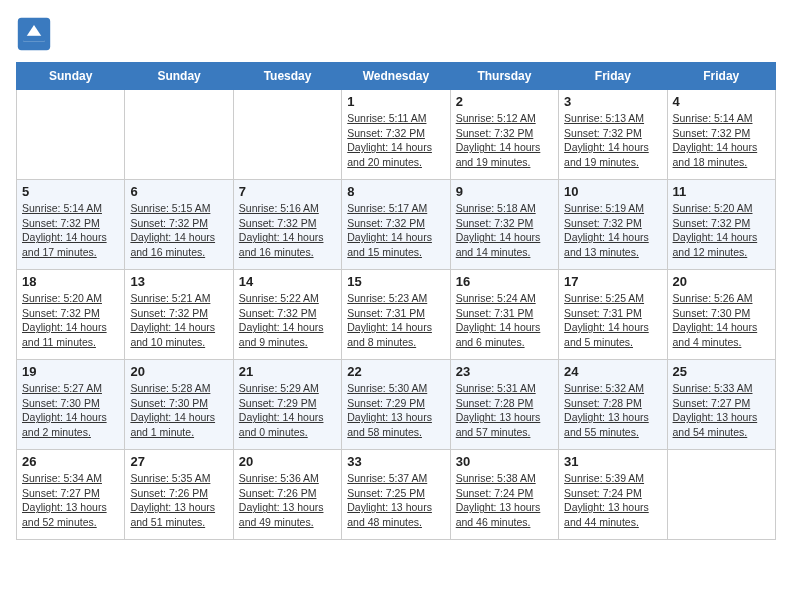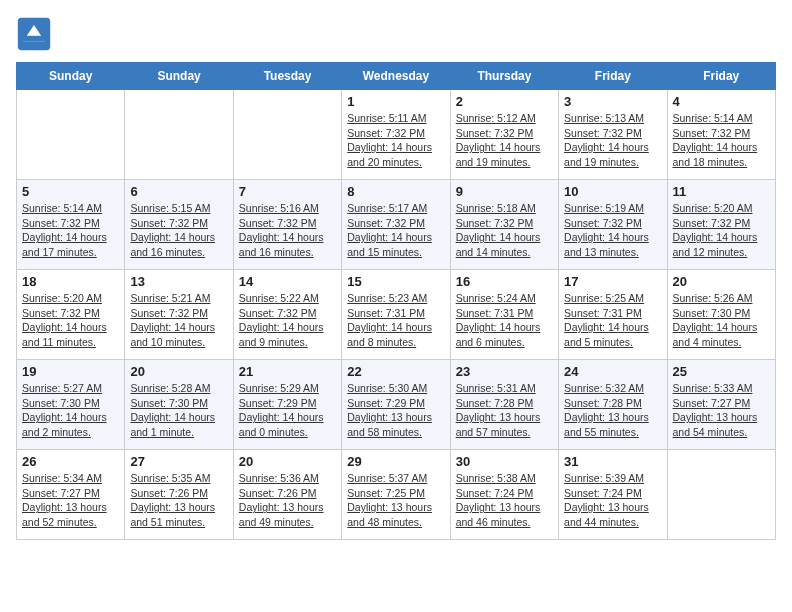--- a/index.html
+++ b/index.html
@@ -243,21 +243,21 @@
         </td>
         <td>
           <span class="day-num">27</span>
           <div class="day-info">Sunrise: 5:35 AM<br>Sunset: 7:26 PM<br>Daylight: 13 hours<br>and 51 minutes.</div>
         </td>
         <td>
           <span class="day-num">20</span>
           <div class="day-info">Sunrise: 5:36 AM<br>Sunset: 7:26 PM<br>Daylight: 13 hours<br>and 49 minutes.</div>
         </td>
         <td>
-          <span class="day-num">29</span>
+          <span class="day-num">33</span>
           <div class="day-info">Sunrise: 5:37 AM<br>Sunset: 7:25 PM<br>Daylight: 13 hours<br>and 48 minutes.</div>
         </td>
         <td>
           <span class="day-num">30</span>
           <div class="day-info">Sunrise: 5:38 AM<br>Sunset: 7:24 PM<br>Daylight: 13 hours<br>and 46 minutes.</div>
         </td>
         <td>
           <span class="day-num">31</span>
           <div class="day-info">Sunrise: 5:39 AM<br>Sunset: 7:24 PM<br>Daylight: 13 hours<br>and 44 minutes.</div>
         </td>

